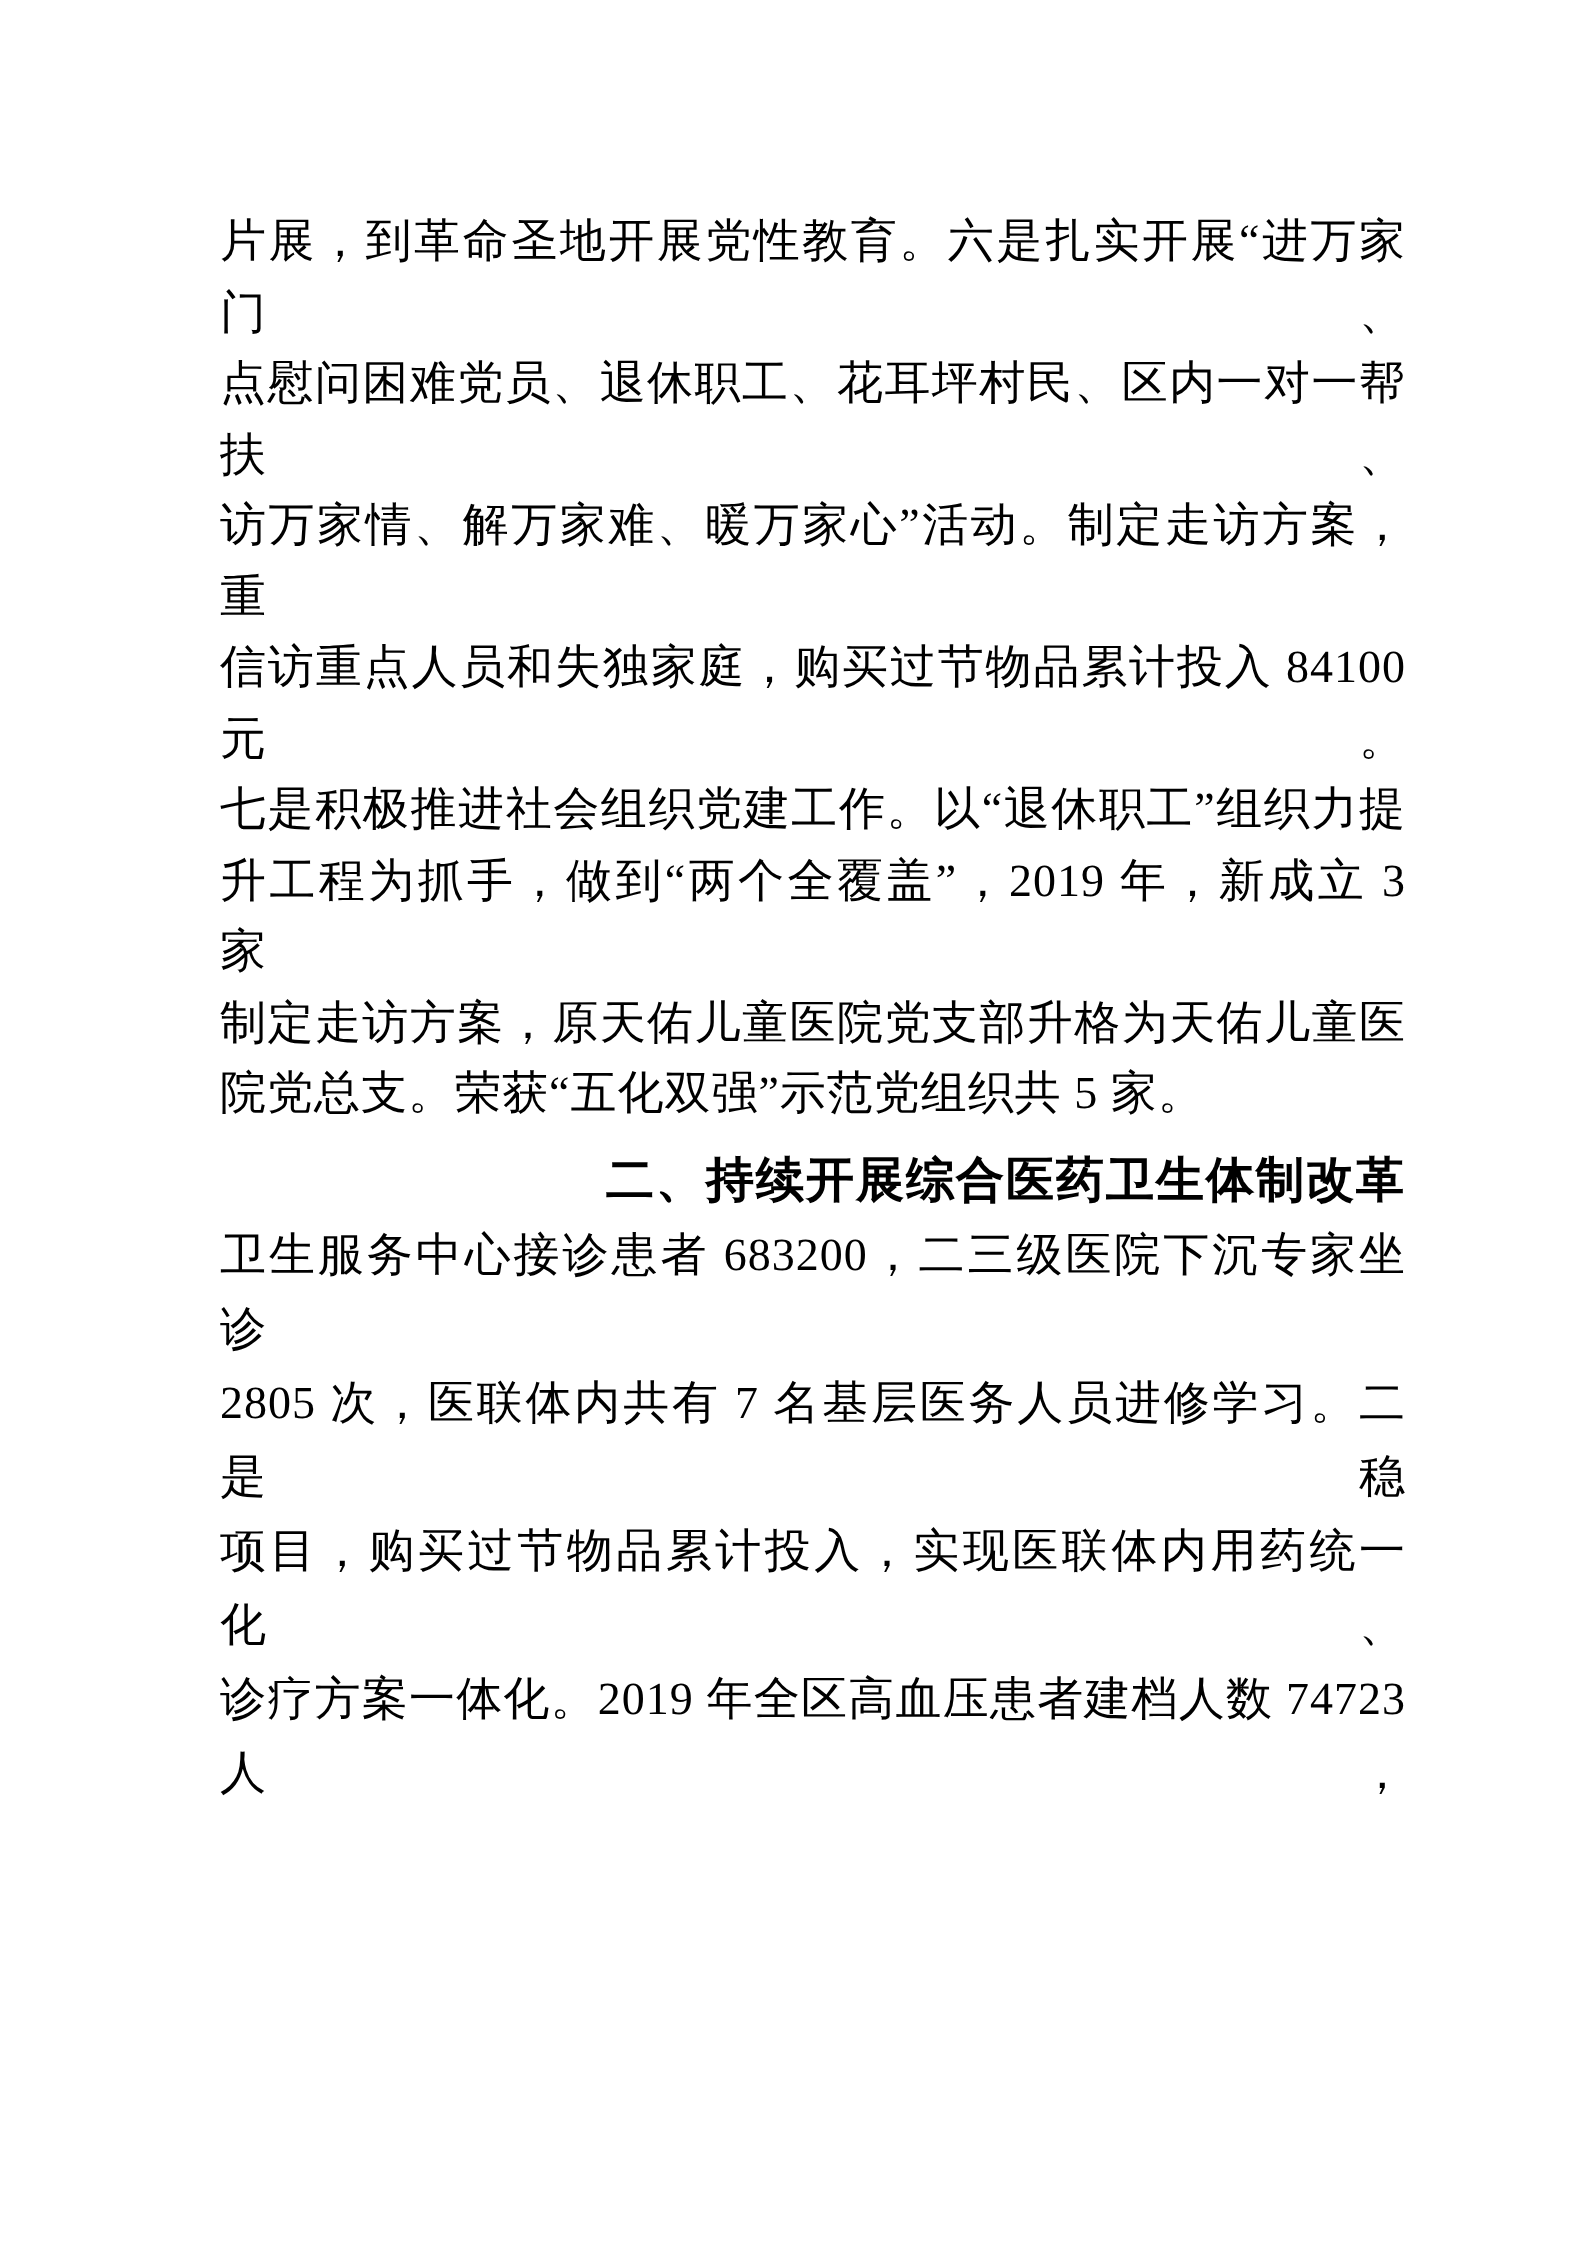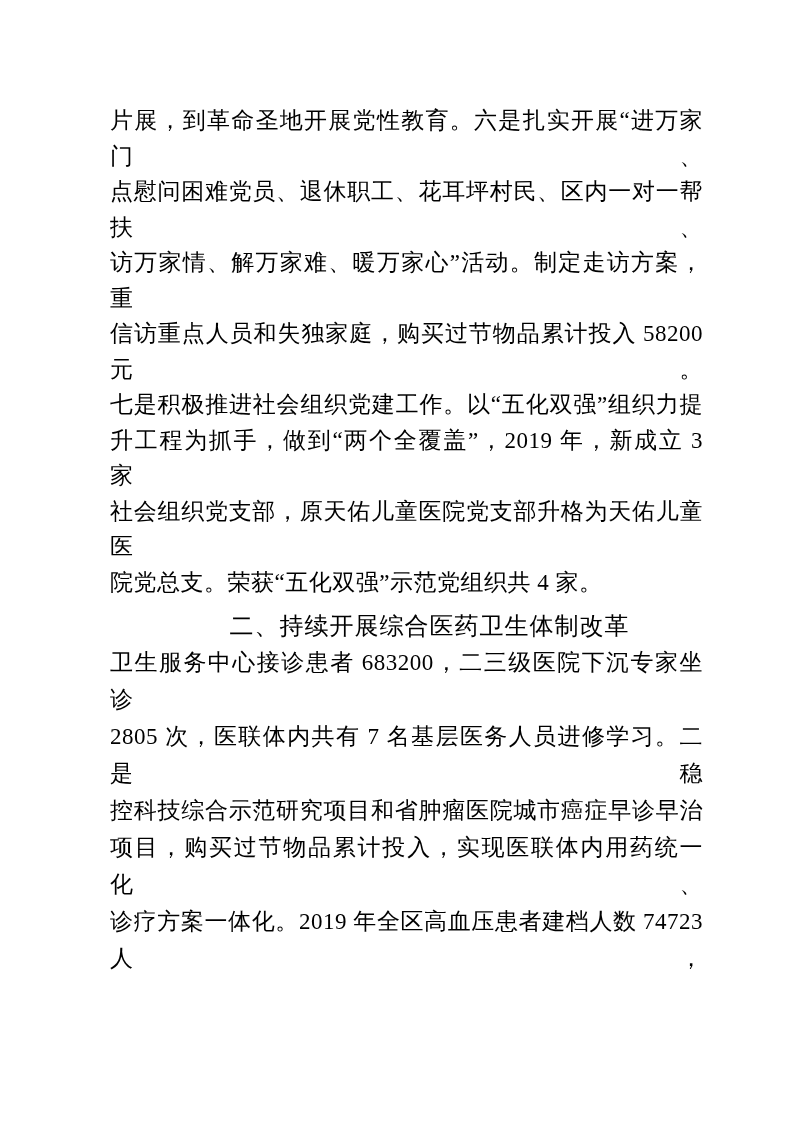--- a/index.html
+++ b/index.html
@@ -23,48 +23,47 @@
     text-align-last: justify;
     white-space: normal;
   }
   .para-1 .line { line-height: 35.5px; }
   .para-2 .line { line-height: 37px; }
   .line.para-end { text-align-last: left; }
   .line.indent { text-indent: 47px; }
   .heading {
     margin: 8px 0 0 0;
     font-family: "Liberation Sans", "DejaVu Sans", sans-serif;
-    font-weight: 400;
+    font-weight: 700;
     font-size: 24px;
     line-height: 36px;
     letter-spacing: 1px;
     text-indent: 46px;
-    text-align: center;
+    text-align: right;
   }
 </style>
 </head>
 <body>
 
 <div class="page">
 
   <div class="para para-1">
     <div class="line">片展，到革命圣地开展党性教育。六是扎实开展“进万家门、</div>
     <div class="line">点慰问困难党员、退休职工、花耳坪村民、区内一对一帮扶、</div>
     <div class="line">访万家情、解万家难、暖万家心”活动。制定走访方案，重</div>
-    <div class="line">信访重点人员和失独家庭，购买过节物品累计投入 58200 元。</div>
-    <div class="line">七是积极推进社会组织党建工作。以“五化双强”组织力提</div>
+    <div class="line">信访重点人员和失独家庭，购买过节物品累计投入 84100 元。</div>
+    <div class="line">七是积极推进社会组织党建工作。以“退休职工”组织力提</div>
     <div class="line">升工程为抓手，做到“两个全覆盖”，2019 年，新成立 3 家</div>
-    <div class="line">社会组织党支部，原天佑儿童医院党支部升格为天佑儿童医</div>
-    <div class="line para-end">院党总支。荣获“五化双强”示范党组织共 4 家。</div>
+    <div class="line">制定走访方案，原天佑儿童医院党支部升格为天佑儿童医</div>
+    <div class="line para-end">院党总支。荣获“五化双强”示范党组织共 5 家。</div>
   </div>
 
   <h2 class="heading">二、持续开展综合医药卫生体制改革</h2>
 
   <div class="para para-2">
     <div class="line">卫生服务中心接诊患者 683200，二三级医院下沉专家坐诊</div>
     <div class="line">2805 次，医联体内共有 7 名基层医务人员进修学习。二是稳</div>
-    <div class="line">控科技综合示范研究项目和省肿瘤医院城市癌症早诊早治</div>
     <div class="line">项目，购买过节物品累计投入，实现医联体内用药统一化、</div>
     <div class="line">诊疗方案一体化。2019 年全区高血压患者建档人数 74723 人，</div>
 
   </div>
 
 </div>
 
 </body></html>

